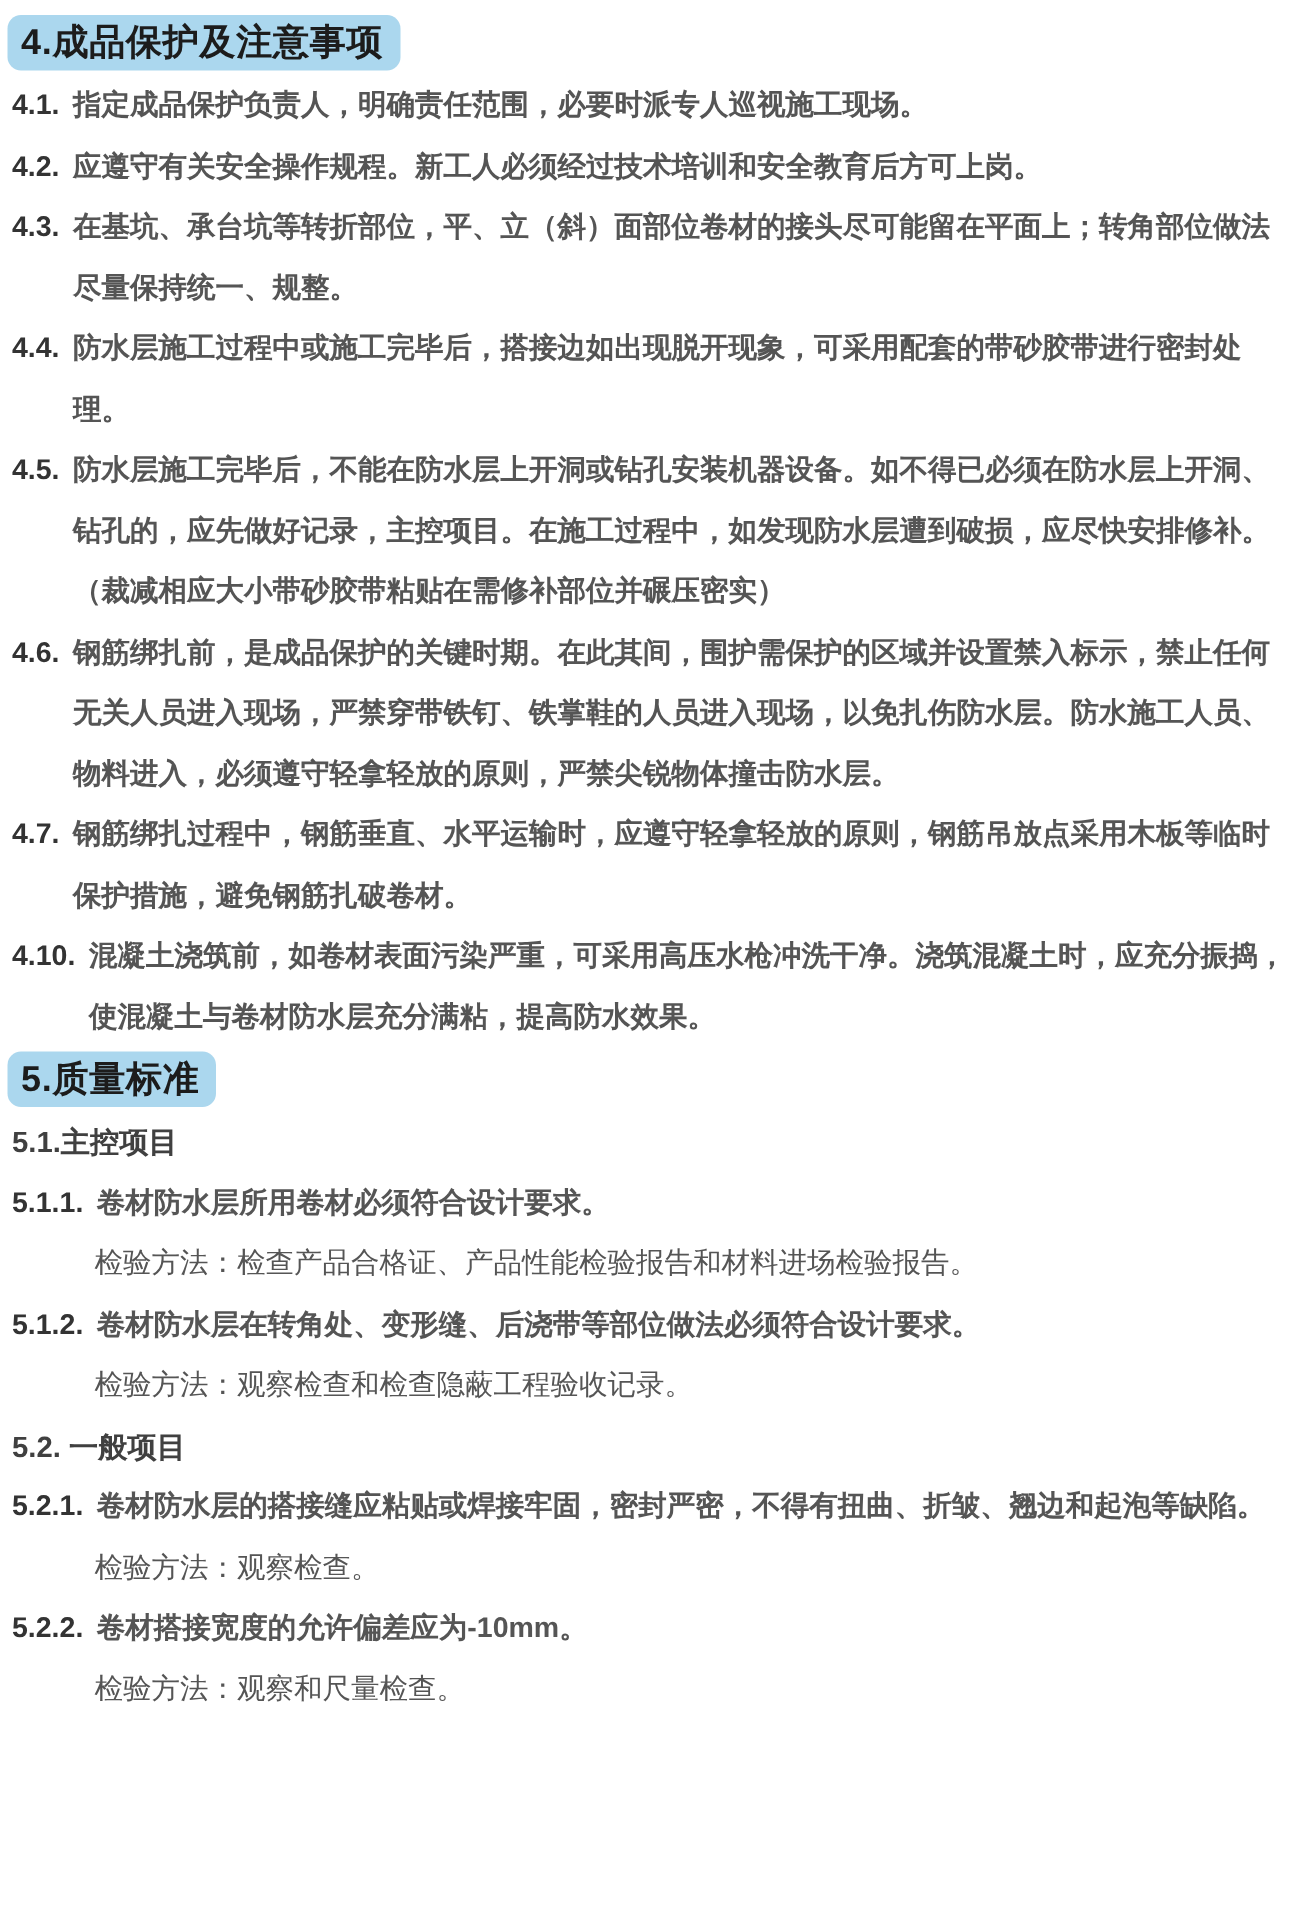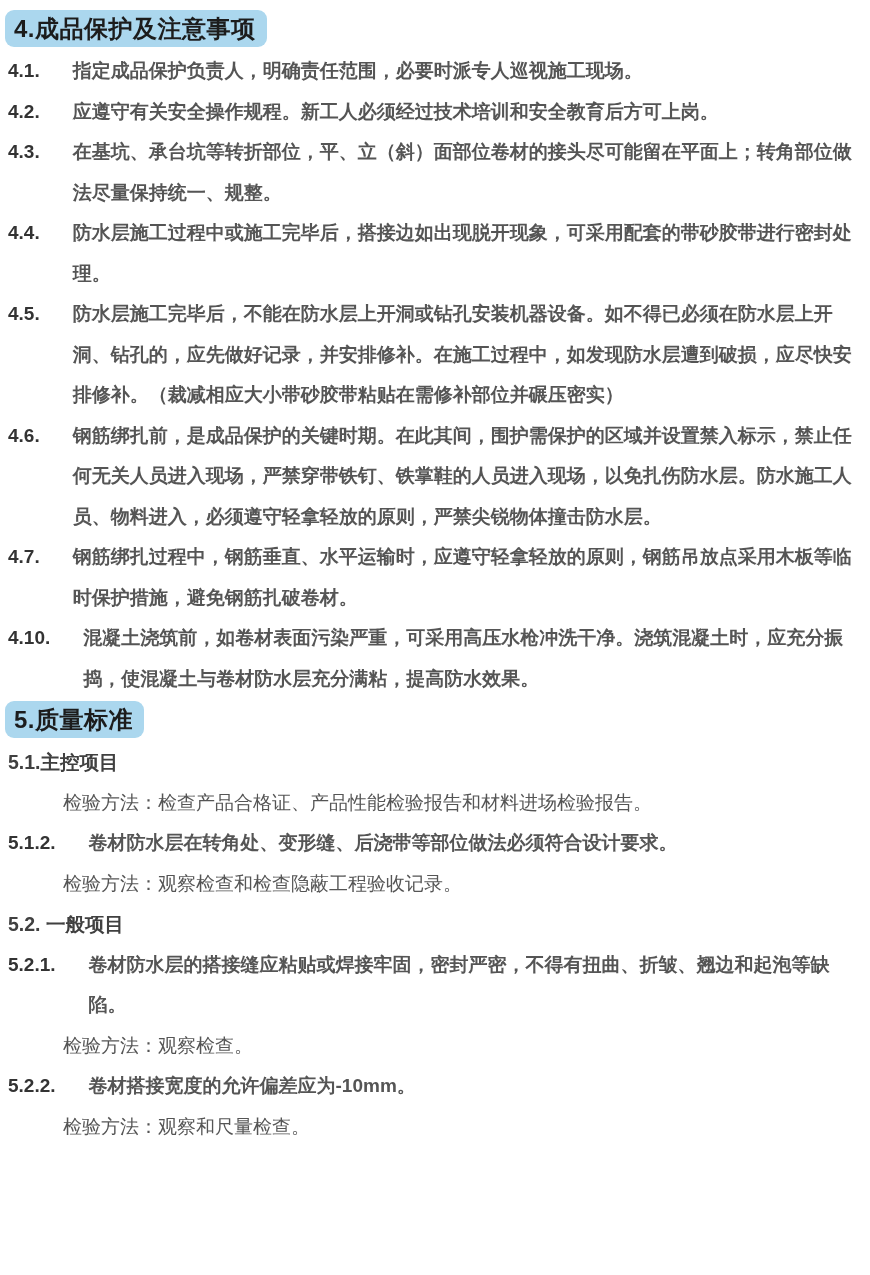--- a/index.html
+++ b/index.html
@@ -36,21 +36,20 @@
     border-radius:9px;
     margin-left:-3px;
     letter-spacing:0.5px;
   }
   .item{
     display:flex;
     align-items:flex-start;
     font-size:19px;
     line-height:40.5px;
     margin:0;
-    gap:24px;
   }
   .item .num{
     flex:none;
     font-weight:700;
     color:var(--num);
     padding-right:9px;
     white-space:pre;
   }
   .item .txt{
     flex:1 1 auto;
@@ -88,36 +87,40 @@
       <div class="item">
         <span class="num">4.3.</span>
         <span class="txt">在基坑、承台坑等转折部位，平、立（斜）面部位卷材的接头尽可能留在平面上；转角部位做法尽量保持统一、规整。</span>
       </div>
       <div class="item">
         <span class="num">4.4.</span>
         <span class="txt">防水层施工过程中或施工完毕后，搭接边如出现脱开现象，可采用配套的带砂胶带进行密封处理。</span>
       </div>
       <div class="item">
         <span class="num">4.5.</span>
-        <span class="txt">防水层施工完毕后，不能在防水层上开洞或钻孔安装机器设备。如不得已必须在防水层上开洞、钻孔的，应先做好记录，并安排修补。在施工过程中，如发现防水层遭到破损，应尽快安排修补。（裁减相应大小带砂胶带粘贴在需修补部位并碾压密实）</span>
+        <span class="txt">防水层施工完毕后，不能在防水层上开洞或钻孔安装机器设备。如不得已必须在防水层上开洞、钻孔的，应先做好记录，主控项目。在施工过程中，如发现防水层遭到破损，应尽快安排修补。（裁减相应大小带砂胶带粘贴在需修补部位并碾压密实）</span>
       </div>
       <div class="item">
         <span class="num">4.6.</span>
         <span class="txt">钢筋绑扎前，是成品保护的关键时期。在此其间，围护需保护的区域并设置禁入标示，禁止任何无关人员进入现场，严禁穿带铁钉、铁掌鞋的人员进入现场，以免扎伤防水层。防水施工人员、物料进入，必须遵守轻拿轻放的原则，严禁尖锐物体撞击防水层。</span>
       </div>
       <div class="item">
         <span class="num">4.7.</span>
         <span class="txt">钢筋绑扎过程中，钢筋垂直、水平运输时，应遵守轻拿轻放的原则，钢筋吊放点采用木板等临时保护措施，避免钢筋扎破卷材。</span>
       </div>
       <div class="item">
         <span class="num">4.10.</span>
         <span class="txt">混凝土浇筑前，如卷材表面污染严重，可采用高压水枪冲洗干净。浇筑混凝土时，应充分振捣，使混凝土与卷材防水层充分满粘，提高防水效果。</span>
       </div>
       <div class="header-row"><span class="section-header">5.质量标准</span></div>
       <div class="subheader">5.1.主控项目</div>
+      <div class="item">
+        <span class="num">5.1.1.</span>
+        <span class="txt">卷材防水层所用卷材必须符合设计要求。</span>
+      </div>
       <div class="method">检验方法：检查产品合格证、产品性能检验报告和材料进场检验报告。</div>
       <div class="item">
         <span class="num">5.1.2.</span>
         <span class="txt">卷材防水层在转角处、变形缝、后浇带等部位做法必须符合设计要求。</span>
       </div>
       <div class="method">检验方法：观察检查和检查隐蔽工程验收记录。</div>
       <div class="subheader">5.2. 一般项目</div>
       <div class="item">
         <span class="num">5.2.1.</span>
         <span class="txt">卷材防水层的搭接缝应粘贴或焊接牢固，密封严密，不得有扭曲、折皱、翘边和起泡等缺陷。</span>

